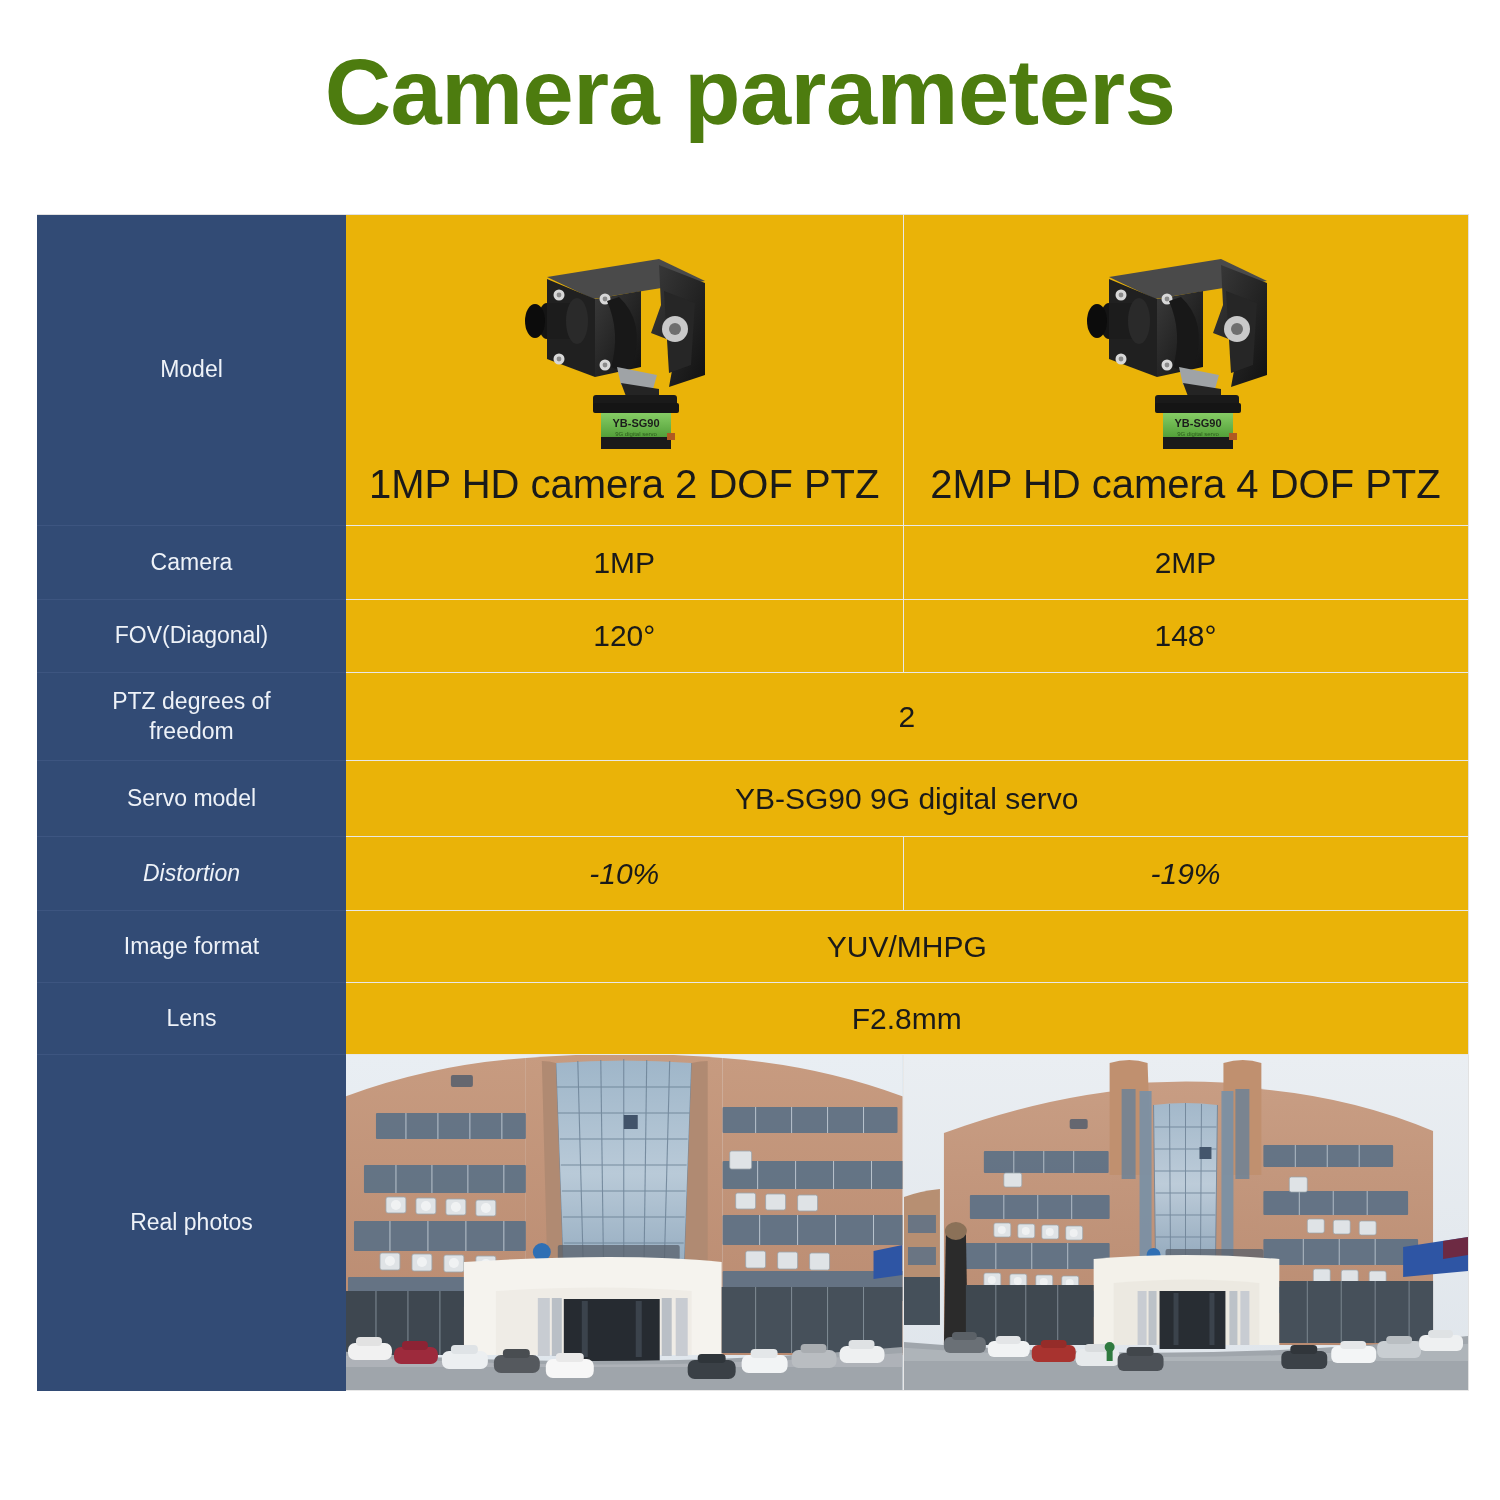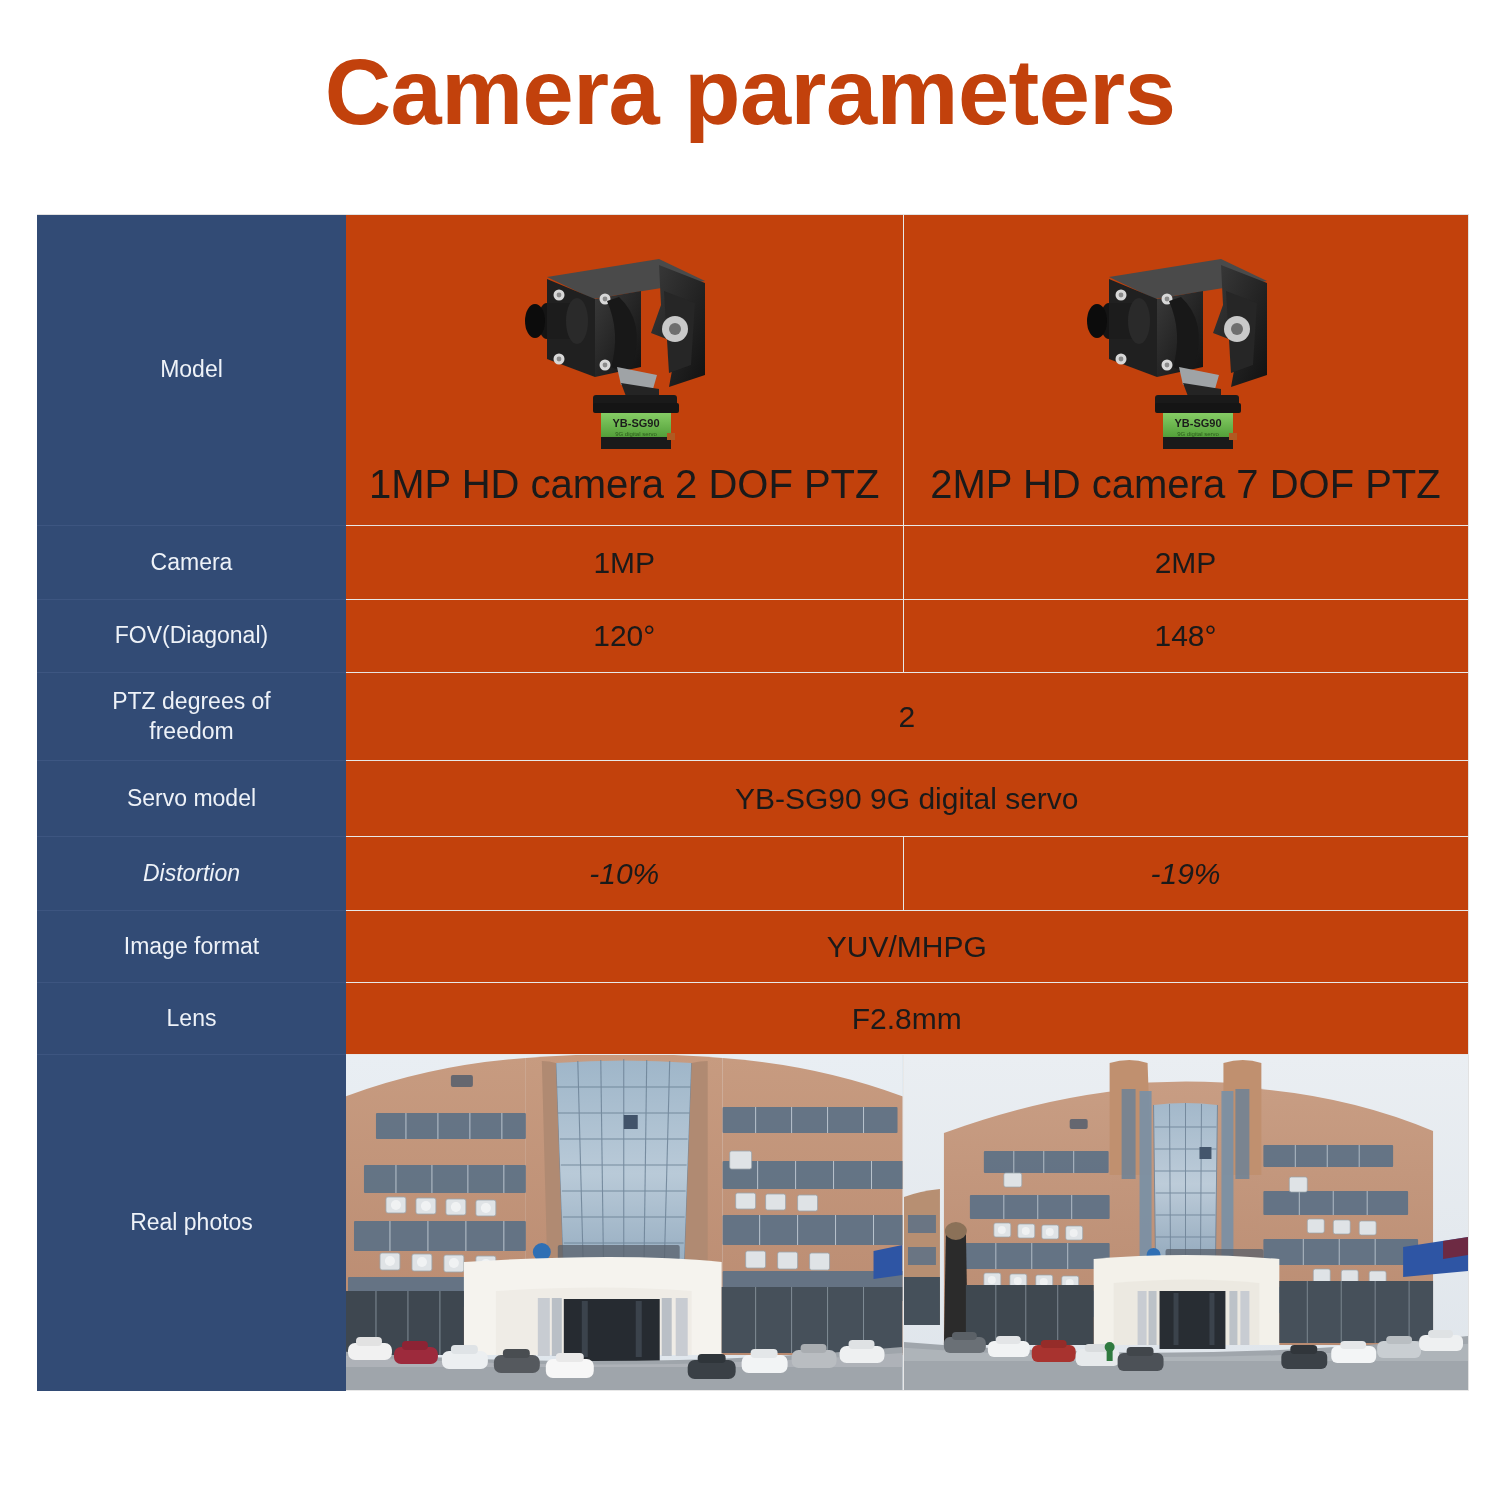--- a/index.html
+++ b/index.html
@@ -25,21 +25,21 @@
   
   .page-title {
     position: absolute;
     left: 0;
     top: 46px;
     width: 1500px;
     text-align: center;
     font-size: 92px;
     line-height: 1.0;
     font-weight: 700;
-    color: #c2410c;
+    color: #4d7c0f;
     letter-spacing: -0.5px;
     font-family: "Liberation Sans", sans-serif;
   }
 
   
   .spec-table {
     position: absolute;
     left: 37px;
     top: 214px;
     width: 1431px;
@@ -72,21 +72,21 @@
     padding: 0 8px;
     box-sizing: border-box;
   }
   .lbl.last { border-bottom: none !important; }
 
   
   .val {
     text-align: center;
     font-size: 30px;
     color: #1a1a1a;
-    background: #c2410c;
+    background: #eab308;
     padding: 0 10px;
   }
   .val.small-pad { padding: 0; }
 
   
   .r-model   { height: 311px; }
   .r-std     { height: 74px; }
   .r-fov     { height: 73px; }
   .r-frame   { height: 73px; }
   .r-ptz     { height: 88px; }
@@ -248,21 +248,21 @@
                 <polygon points="112,136 150,142 150,156 118,152" fill="#242424"></polygon>
                 <rect x="84" y="148" width="84" height="16" rx="3" fill="#1a1a1a"></rect>
                 <rect x="92" y="162" width="70" height="30" fill="url(#grn2)"></rect>
                 <rect x="92" y="190" width="70" height="12" fill="#1a1a1a"></rect>
                 <rect x="84" y="156" width="86" height="10" rx="2" fill="#151515"></rect>
                 <text x="127" y="180" font-family="Liberation Sans, sans-serif" font-size="11" fill="#1b1b1b" text-anchor="middle" font-weight="bold">YB-SG90</text>
                 <text x="127" y="189" font-family="Liberation Sans, sans-serif" font-size="6" fill="#2c5a1c" text-anchor="middle">9G digital servo</text>
                 <rect x="158" y="186" width="8" height="7" fill="#b05a22"></rect>
               </svg>
             </div>
-            <div class="model-caption nowrap">2MP HD camera 7 DOF PTZ</div>
+            <div class="model-caption nowrap">2MP HD camera 4 DOF PTZ</div>
           </div>
         </td>
       </tr>
 
       <tr class="r-std">
         <td class="lbl">Camera</td>
         <td class="val">1MP</td>
         <td class="val">2MP</td>
       </tr>
 

